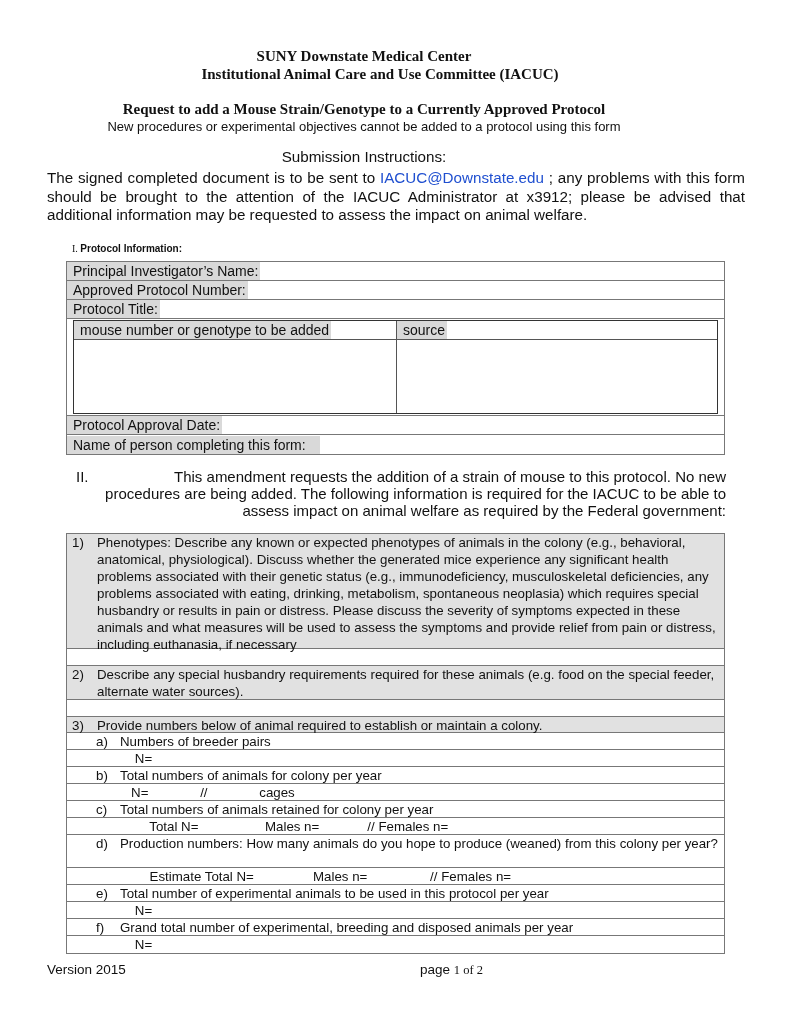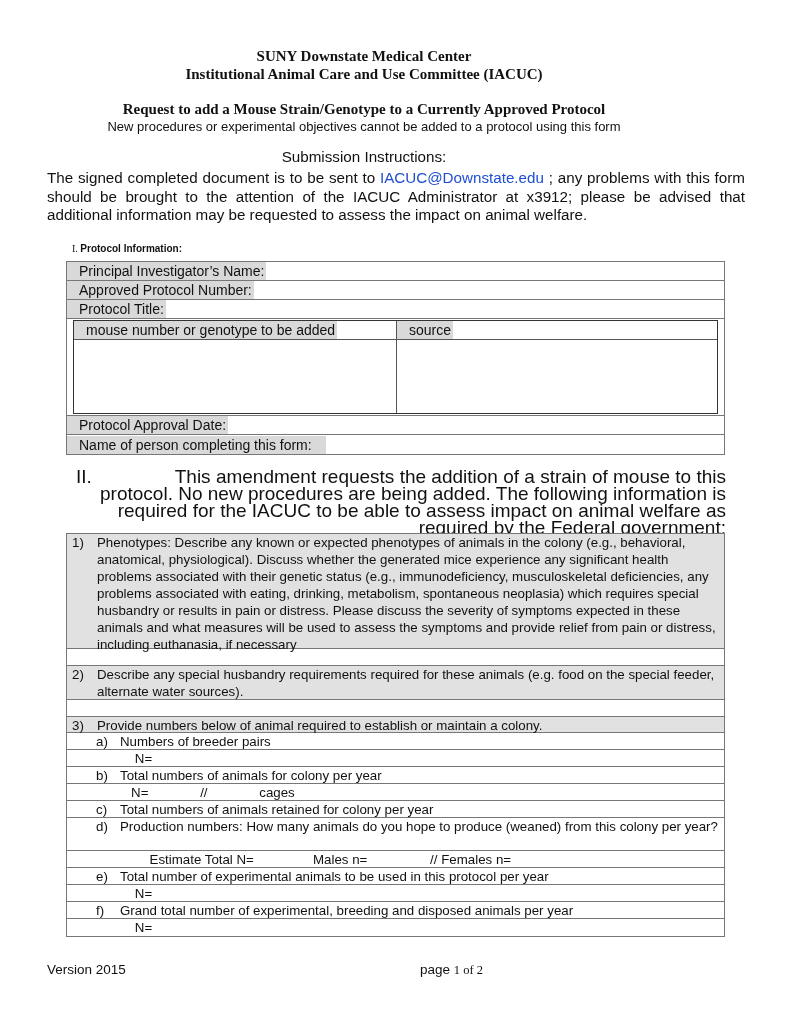--- a/index.html
+++ b/index.html
@@ -10,29 +10,29 @@
   .center { left: 0; width: 728px; text-align: center; }
 
   .h1 { font-size: 15px; font-weight: bold; }
   .sub { font-size: 13px; }
   .instr { font-size: 15.2px; line-height: 18.5px; text-align: justify; text-align-last: left; }
   .link { color: #1f4fd0; }
 
   
   .ptable { left: 66px; top: 261px; width: 659px; border: 1px solid #777; box-sizing: border-box; }
   .prow { height: 19px; border-bottom: 1px solid #777; box-sizing: border-box; display: flex; align-items: center; }
-  .plabel { background: #d9d9d9; font-size: 14px; padding: 0 2px 0 12px; height: 18px; line-height: 18px; white-space: nowrap; }
+  .plabel { background: #d9d9d9; font-size: 14px; padding: 0 2px 0 6px; height: 18px; line-height: 18px; white-space: nowrap; }
   .pinner-wrap { height: 97px; border-bottom: 1px solid #777; box-sizing: border-box; position: relative; }
   .pinner { position: absolute; left: 6px; top: 1px; width: 645px; height: 94px; border: 1px solid #333; box-sizing: border-box; display: grid; grid-template-columns: 323px 1fr; grid-template-rows: 19px 1fr; }
   .pcell { border-right: 1px solid #555; border-bottom: 1px solid #555; box-sizing: border-box; font-size: 14px; }
   .pcell:nth-child(2n) { border-right: none; }
   .pcell.bottom { border-bottom: none; }
   .pcell .plabel { display: inline-block; }
 
-  .para2 { left: 76px; top: 468px; width: 650px; font-size: 19px; line-height: 17px; }
+  .para2 { left: 76px; top: 468px; width: 650px; font-size: 15px; line-height: 17px; }
   .para2 .num { position: absolute; left: 0; top: 0; }
   .para2 .txt { margin-left: 22px; text-align: right; }
 
   
   .qtable { left: 66px; top: 533px; width: 659px; border: 1px solid #777; box-sizing: border-box; font-size: 13.3px; }
   .qrow { border-bottom: 1px solid #777; box-sizing: border-box; position: relative; line-height: 17px; }
   .qrow:last-child { border-bottom: none; }
   .qrow.shade { background: #e1e1e1; }
   .qrow .n { position: absolute; left: 5px; top: 0; }
   .qrow .t { padding-left: 30px; padding-right: 6px; }
@@ -41,21 +41,21 @@
   .qrow .val { white-space: pre; }
 
   .footer-left { left: 47px; top: 962px; font-size: 13.5px; }
   .footer-mid { left: 420px; top: 962px; font-size: 13.5px; }
   .footer-mid .pg { font-family: "Liberation Serif", "DejaVu Serif", serif; font-size: 12.5px; }
 </style>
 </head>
 <body>
 
 <div class="abs center serif h1" style="top:48px;">SUNY Downstate Medical Center</div>
-<div class="abs center serif h1" style="top:66px;">Institutional Animal Care and Use Committee (IACUC)</div>
+<div class="abs center serif h1" style="top:66px;padding-left:16px;">Institutional Animal Care and Use Committee (IACUC)</div>
 <div class="abs center serif h1" style="top:101px;">Request to add a Mouse Strain/Genotype to a Currently Approved Protocol</div>
 <div class="abs center sans sub" style="top:119px;">New procedures or experimental objectives cannot be added to a protocol using this form</div>
 
 <div class="abs center sans" style="top:148px; font-size:15.2px;">Submission Instructions:</div>
 <div class="abs sans instr" style="left:47px; top:169px; width:698px;">
   <span>The signed completed document is to be sent to </span><a class="link">IACUC@Downstate.edu</a><span> ; any problems with this form should be brought to the attention of the IACUC Administrator at x3912; please be advised that additional information may be requested to assess the impact on animal welfare.</span>
 </div>
 
 <div class="abs" style="left:72px; top:243px; font-size:10px;">
   <span class="serif">I.</span>
@@ -124,20 +124,23 @@
     <div class="st">Total numbers of animals for colony per year</div>
   </div>
   <div class="qrow" style="height:17px;">
     <div class="st val">   N=              //              cages</div>
   </div>
 
   <div class="qrow" style="height:17px;">
     <span class="sn">c)</span>
     <div class="st">Total numbers of animals retained for colony per year</div>
   </div>
+  <div class="qrow" style="height:17px;">
+    <div class="st val">        Total N=                  Males n=             // Females n=</div>
+  </div>
 
   <div class="qrow" style="height:33px;">
     <span class="sn">d)</span>
     <div class="st">Production numbers: How many animals do you hope to produce (weaned) from this colony per year?</div>
   </div>
   <div class="qrow" style="height:17px;">
     <div class="st val">        Estimate Total N=                Males n=                 // Females n=</div>
   </div>
 
   <div class="qrow" style="height:17px;">

